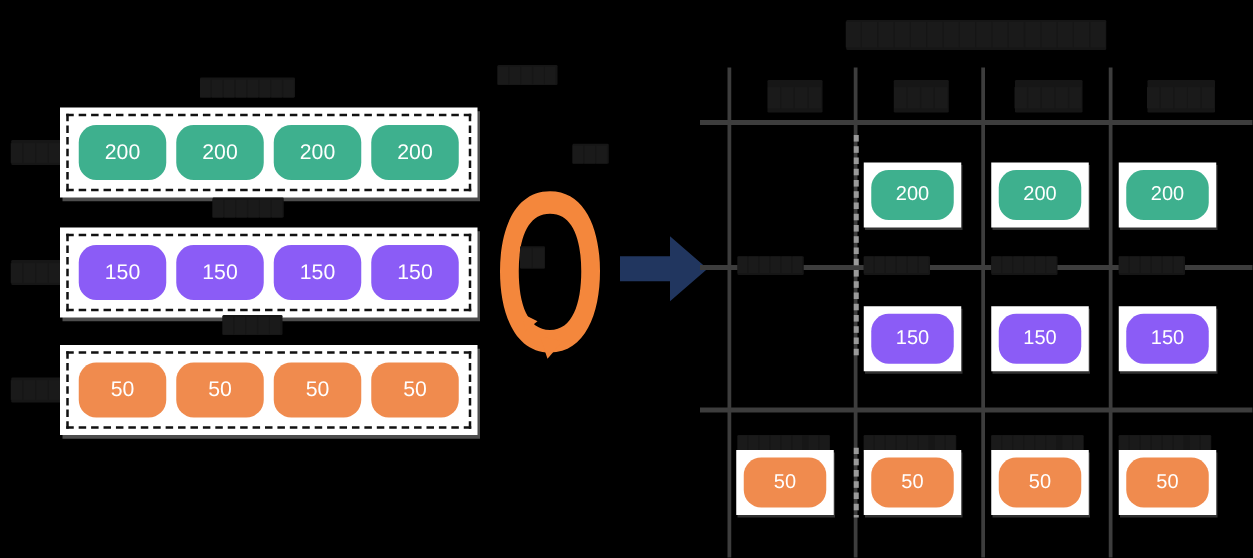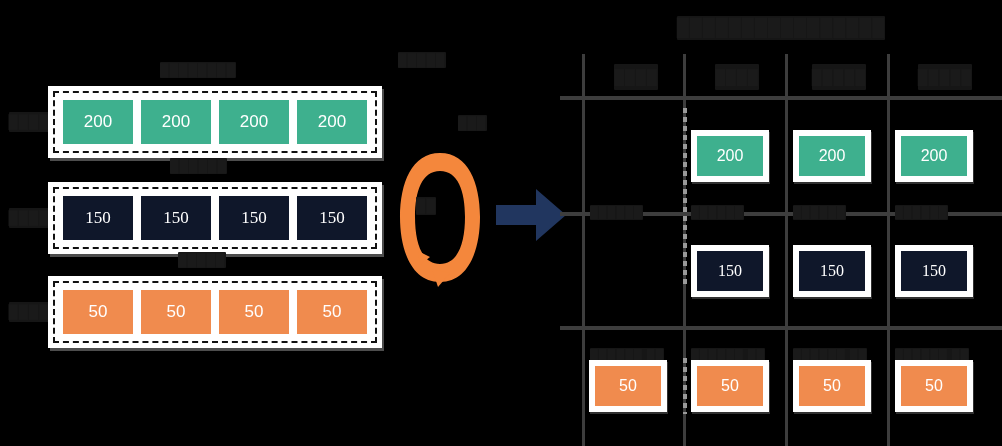--- a/index.html
+++ b/index.html
@@ -60,23 +60,24 @@
     justify-content:space-between;
     align-items:center;
     background:#fff;
   }
   .cell{
     width:70px;height:44px;
     display:flex;align-items:center;justify-content:center;
     color:#ffffff;
     font-size:17px;
     box-sizing:border-box;
+    border-radius:14px;
   }
   .c-green{background:#3eb08e;}
-  .c-blue{background:#0f172a;font-family:Liberation Serif, serif;}
+  .c-blue{background:#8b5cf6;}
   .c-orange{background:#f08b4e;}
 
   
   .mid{position:absolute;left:380px;top:0;width:190px;height:446px;}
 
   .mid-caption{
     position:absolute;left:18px;top:52px;
     font-size:12px;line-height:16px;
   }
   .oval-wrap{

